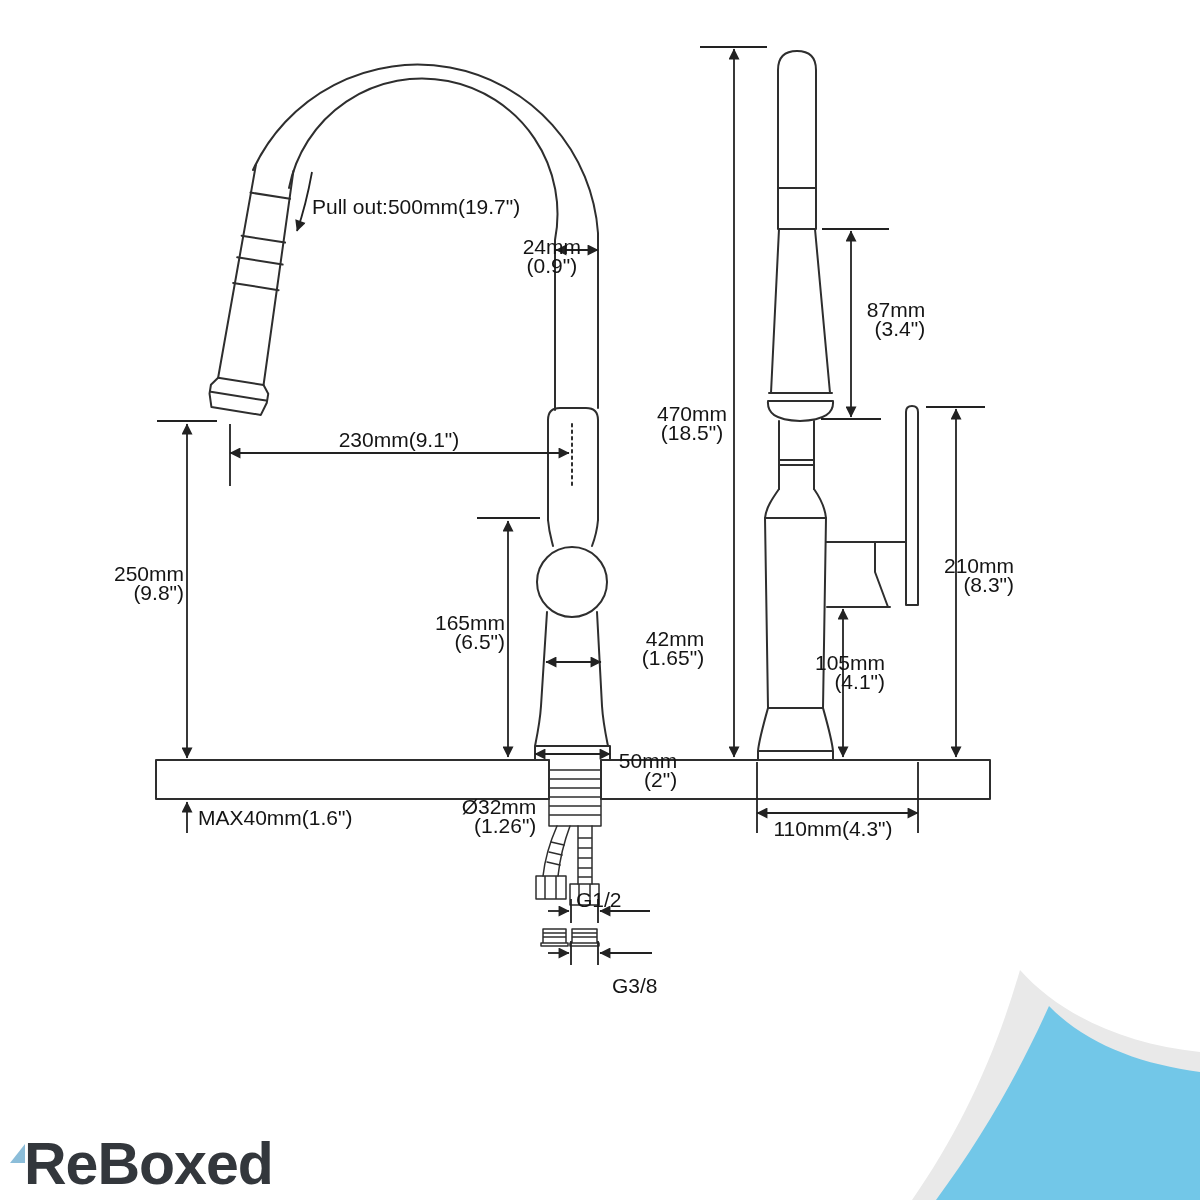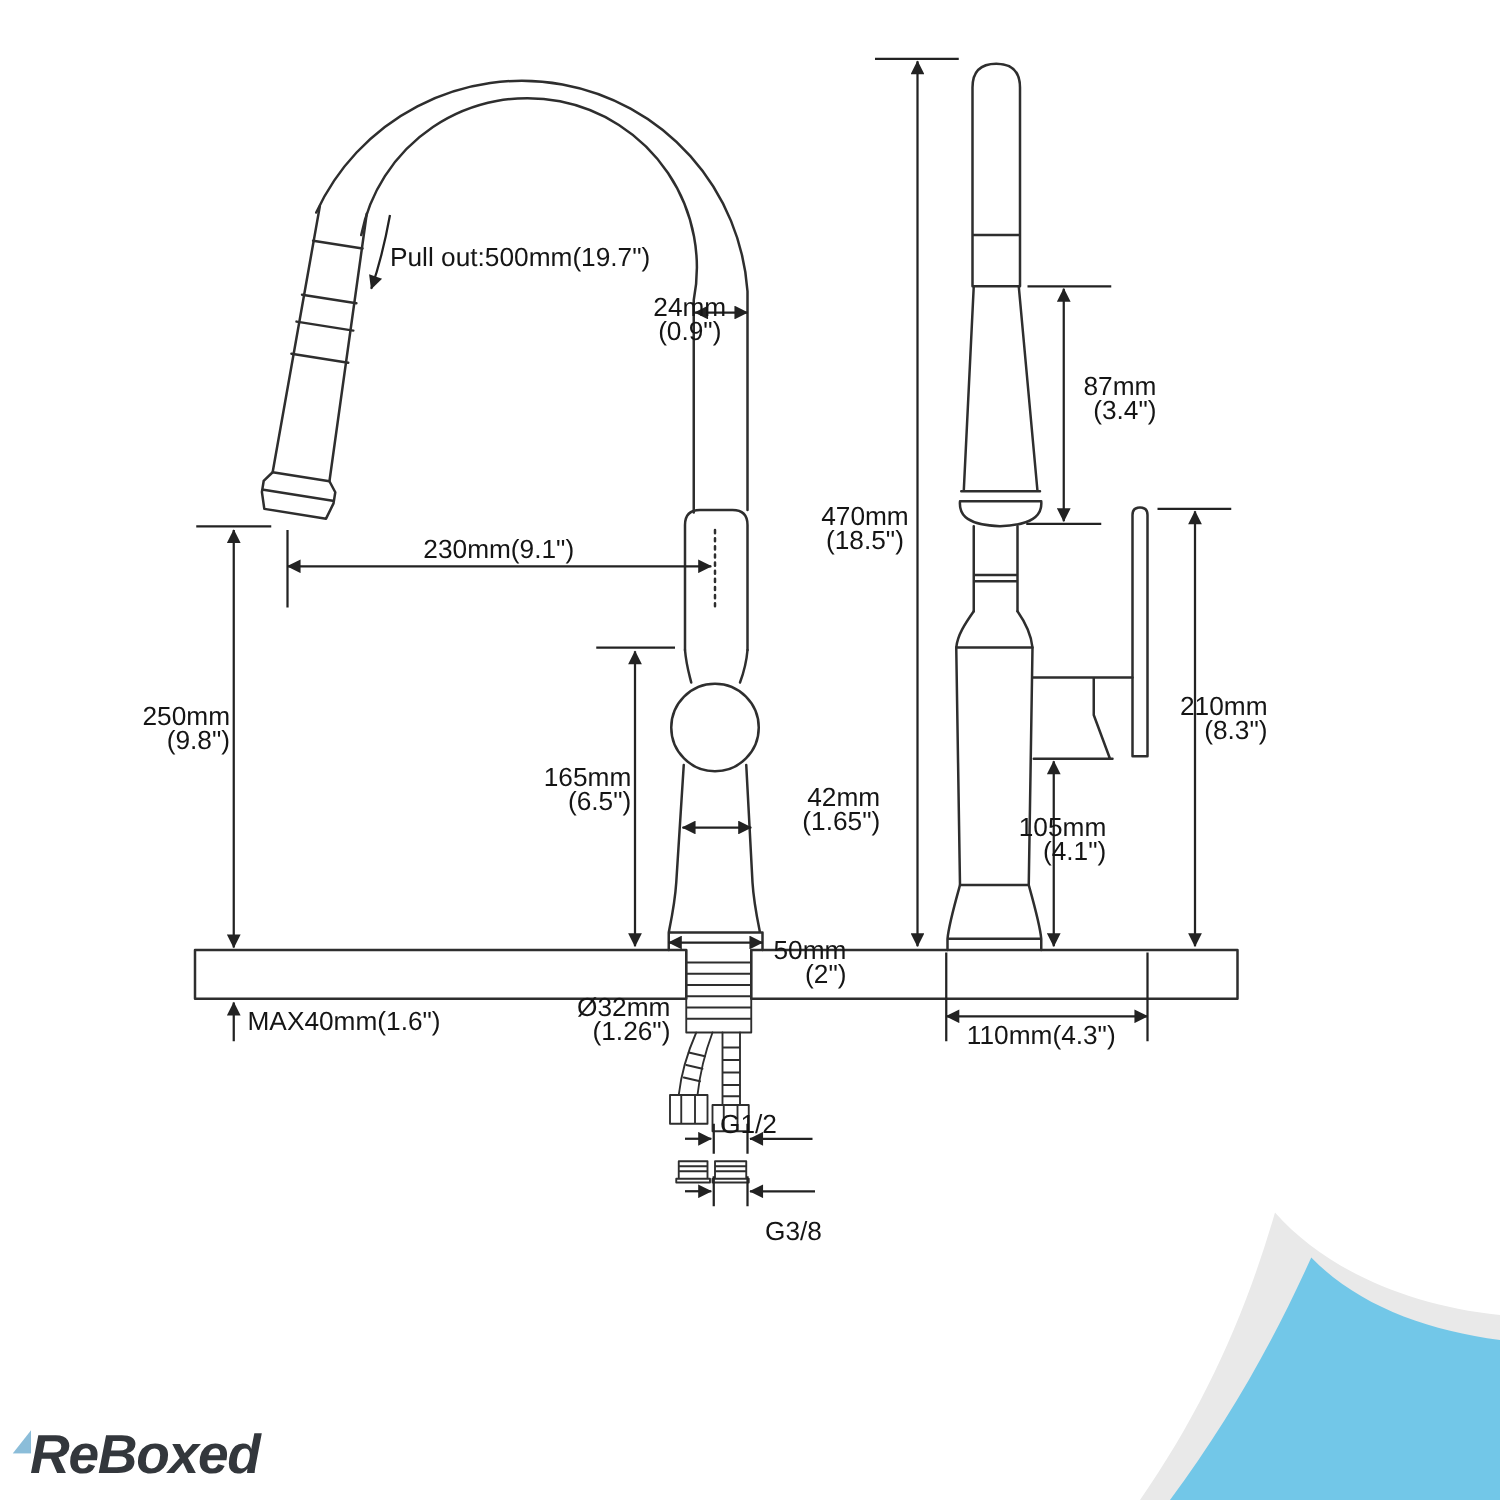--- a/index.html
+++ b/index.html
@@ -22,21 +22,21 @@
   .logo{
     position:absolute;left:10px;top:1141px;display:flex;align-items:flex-start;
   }
   .logo-tri{
     width:15px;height:19px;margin-top:3px;margin-right:-1px;
     background:#8bbdd9;
     -webkit-clip-path:polygon(100% 0,100% 100%,0 100%);
     clip-path:polygon(100% 0,100% 100%,0 100%);
   }
   .logo-text{
-    font-size:44px;font-weight:bold;color:#33373c;letter-spacing:-1px;line-height:46px;font-style:italic;
+    font-size:59px;font-weight:bold;color:#33373c;letter-spacing:-1px;line-height:46px;
   }
 </style>
 </head>
 <body>
 
 <div class="stage">
 
   <svg width="1200" height="1200" viewBox="0 0 1200 1200">
     <defs>
       <marker id="ah" viewBox="0 0 10 10" refX="9.5" refY="5" markerUnits="userSpaceOnUse" markerWidth="14" markerHeight="11" orient="auto-start-reverse">

